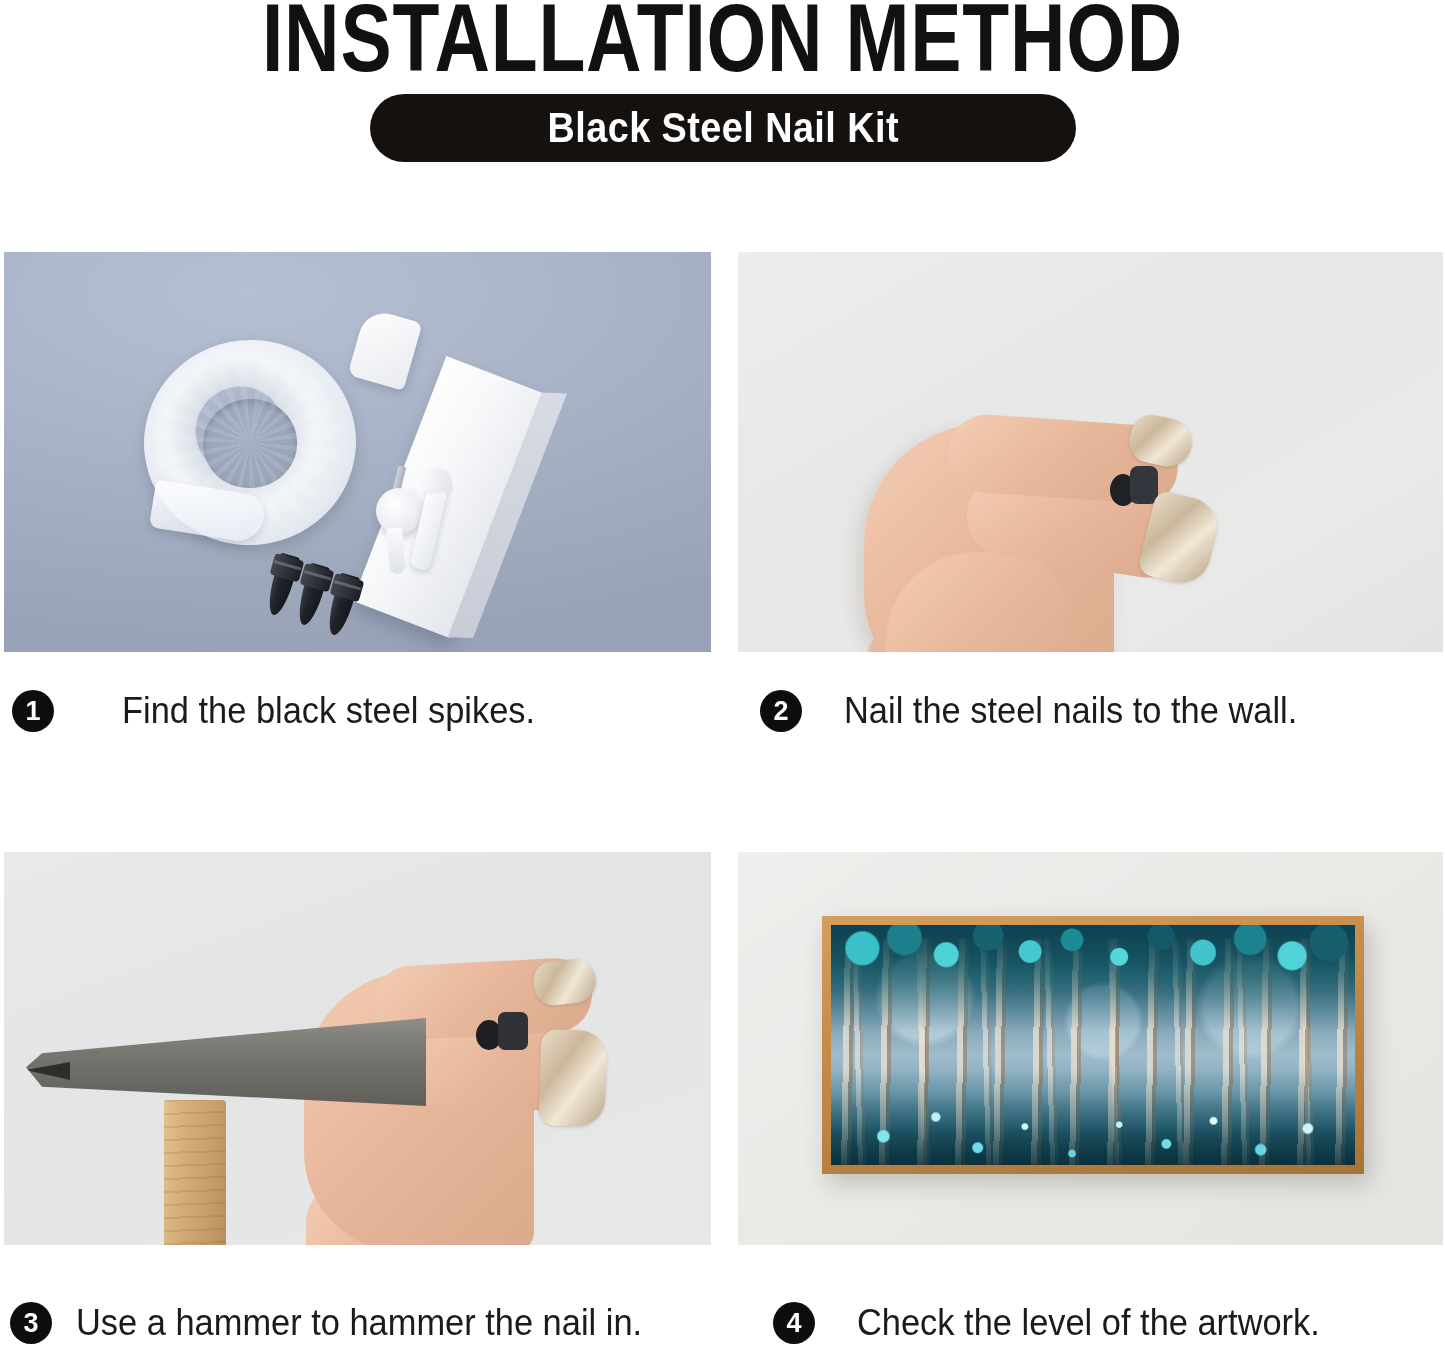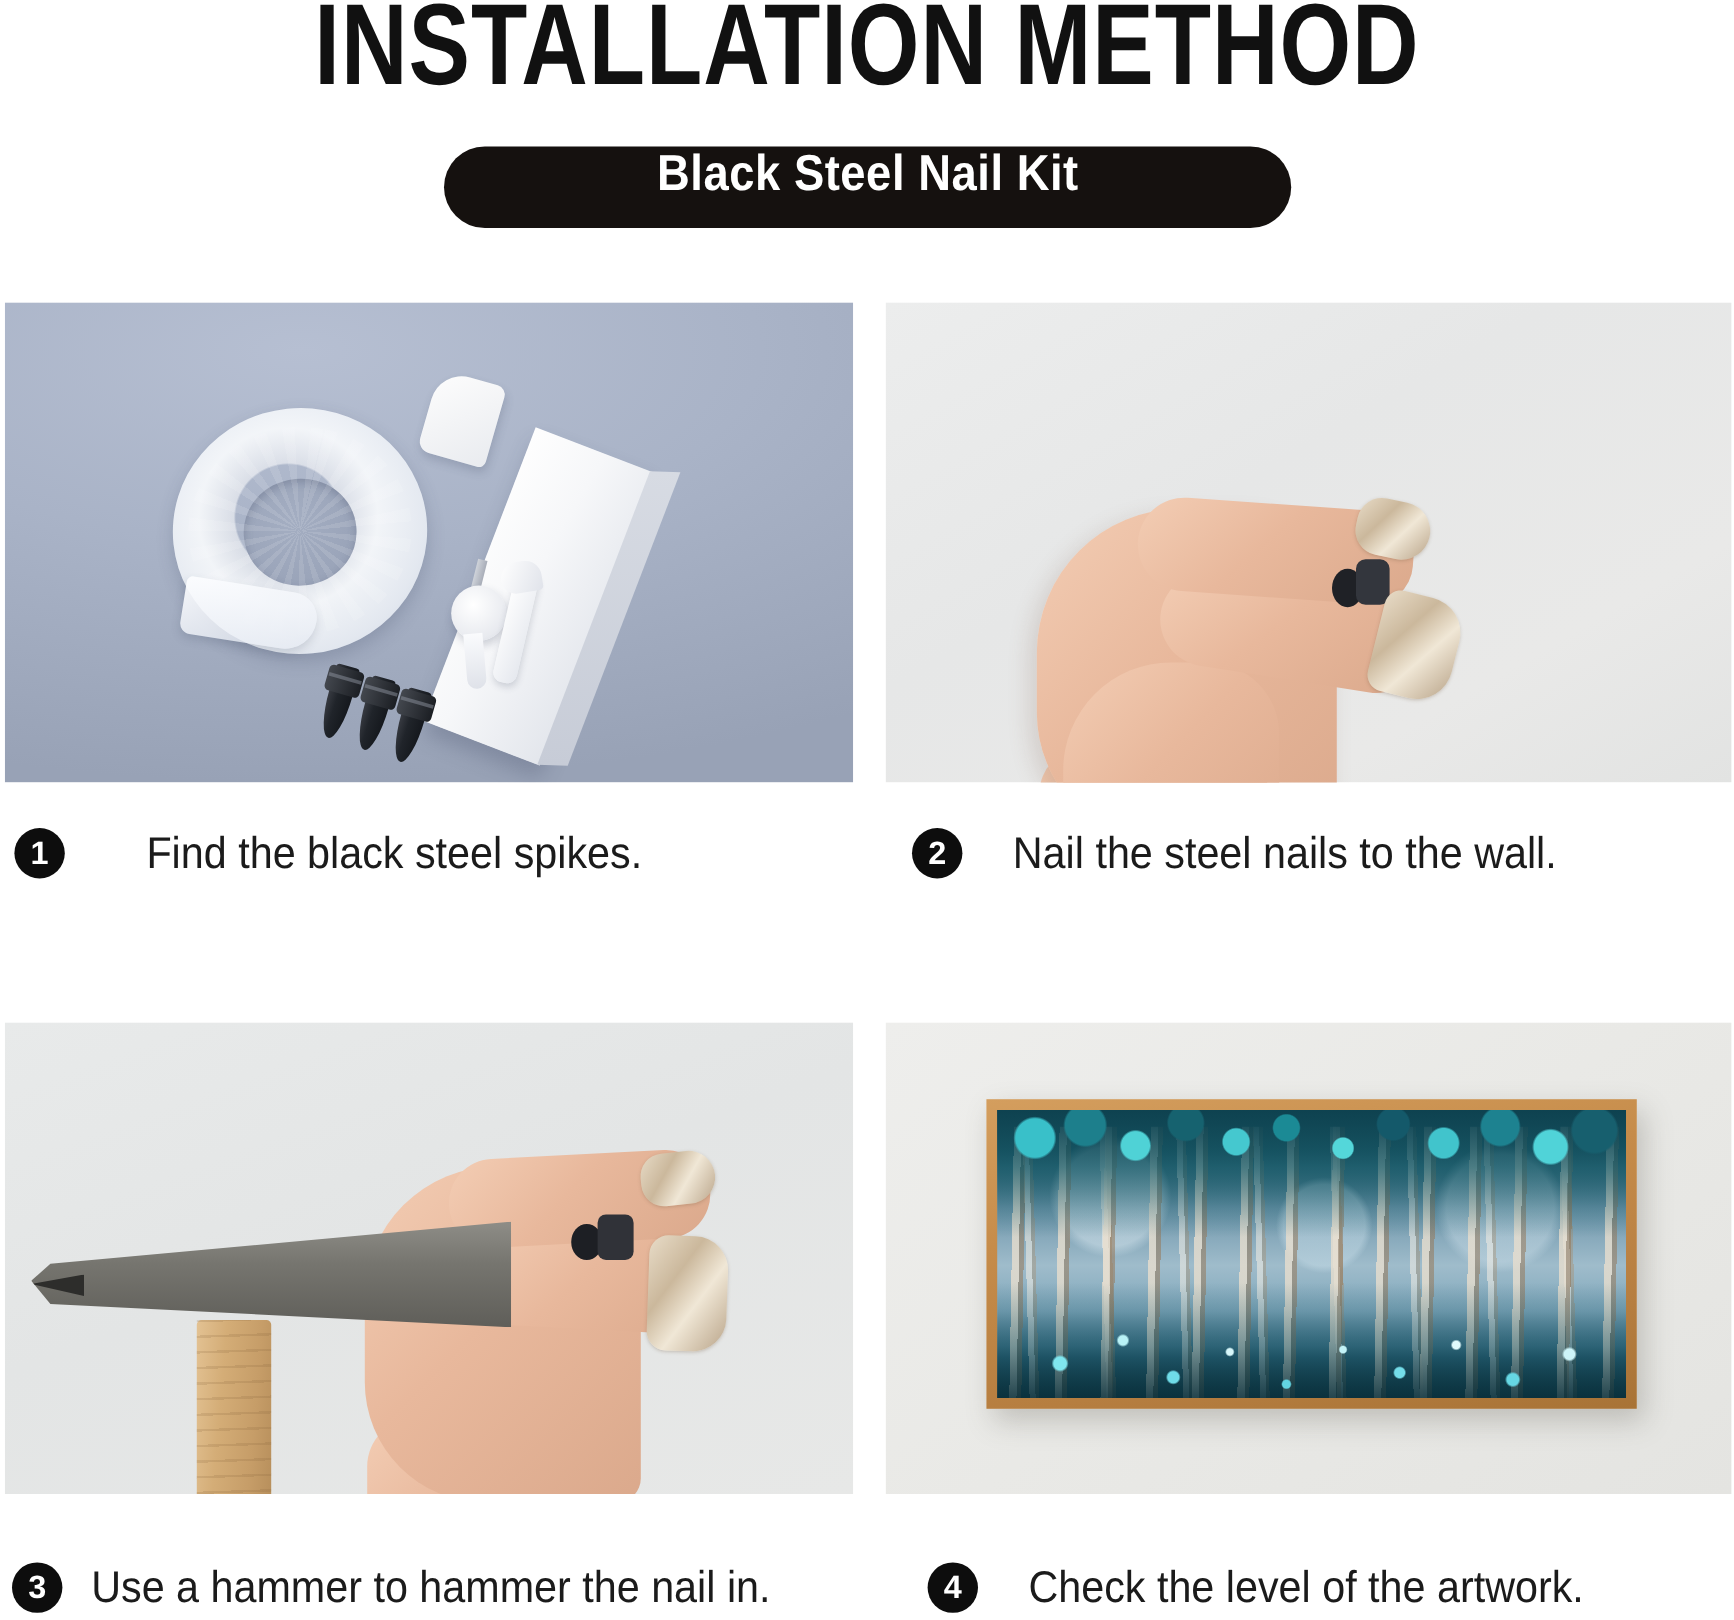--- a/index.html
+++ b/index.html
@@ -34,27 +34,27 @@
     letter-spacing: 1px;
     line-height: 96px;
     color: #111111;
     transform: scaleX(0.80);
     transform-origin: center top;
     white-space: nowrap;
   }
   .subtitle-pill {
     position: absolute;
     left: 370px;
-    top: 122px;
+    top: 94px;
     width: 706px;
     height: 68px;
     background: #15110f;
     border-radius: 34px;
     display: flex;
-    align-items: flex-start;
+    align-items: center;
     justify-content: center;
   }
   .subtitle-text {
     color: #ffffff;
     font-size: 42px;
     font-weight: 700;
     letter-spacing: 0.5px;
     transform: scaleX(0.90);
     white-space: nowrap;
     line-height: 44px;

